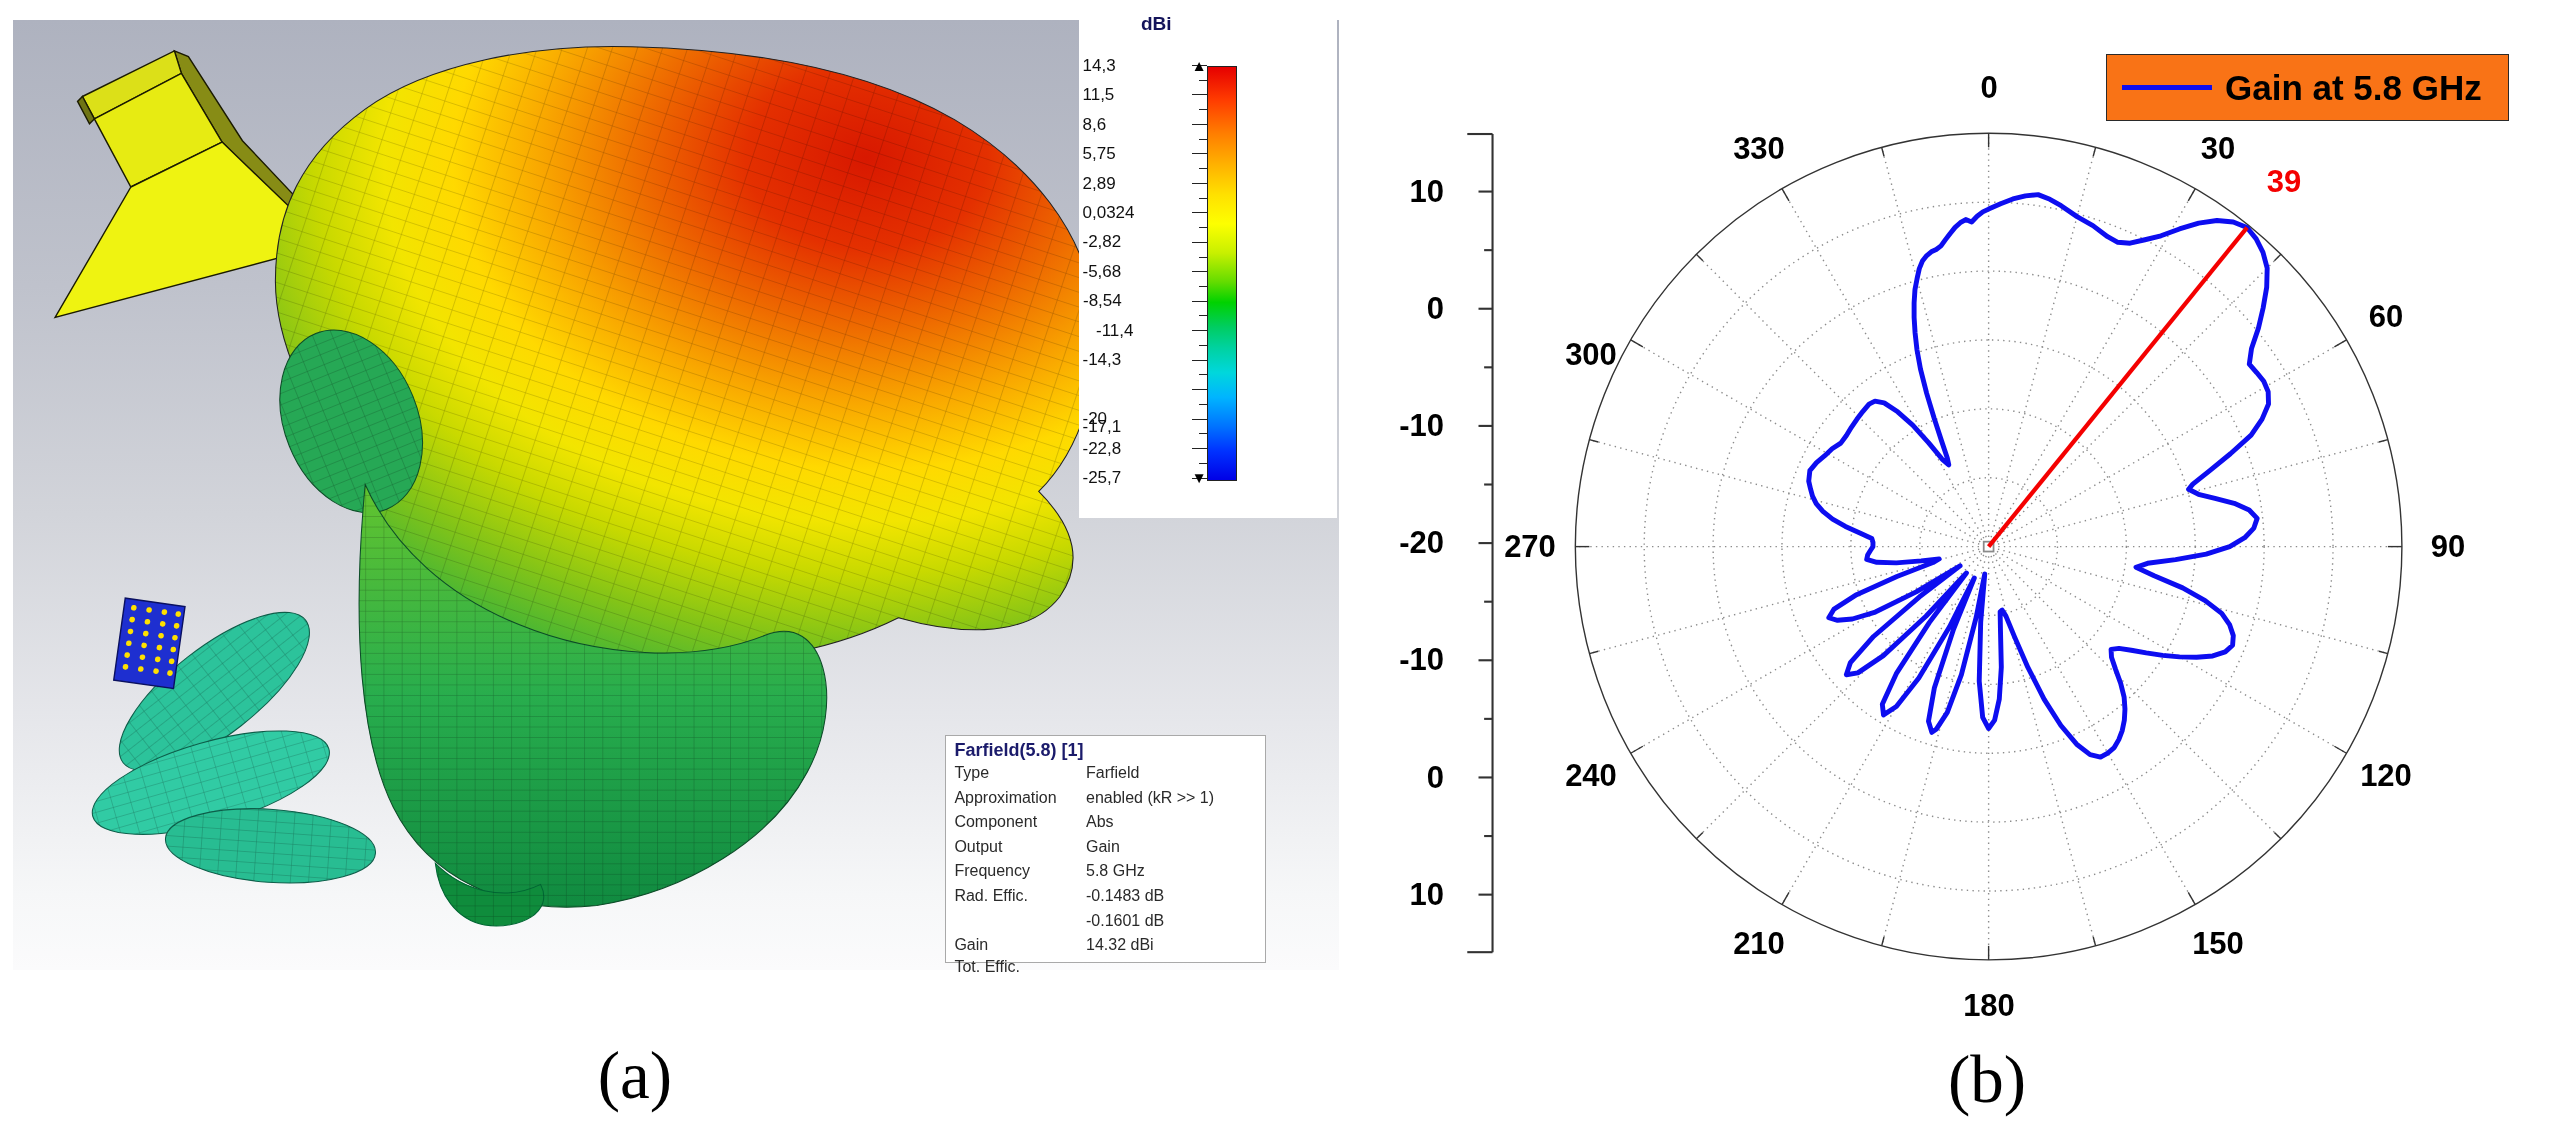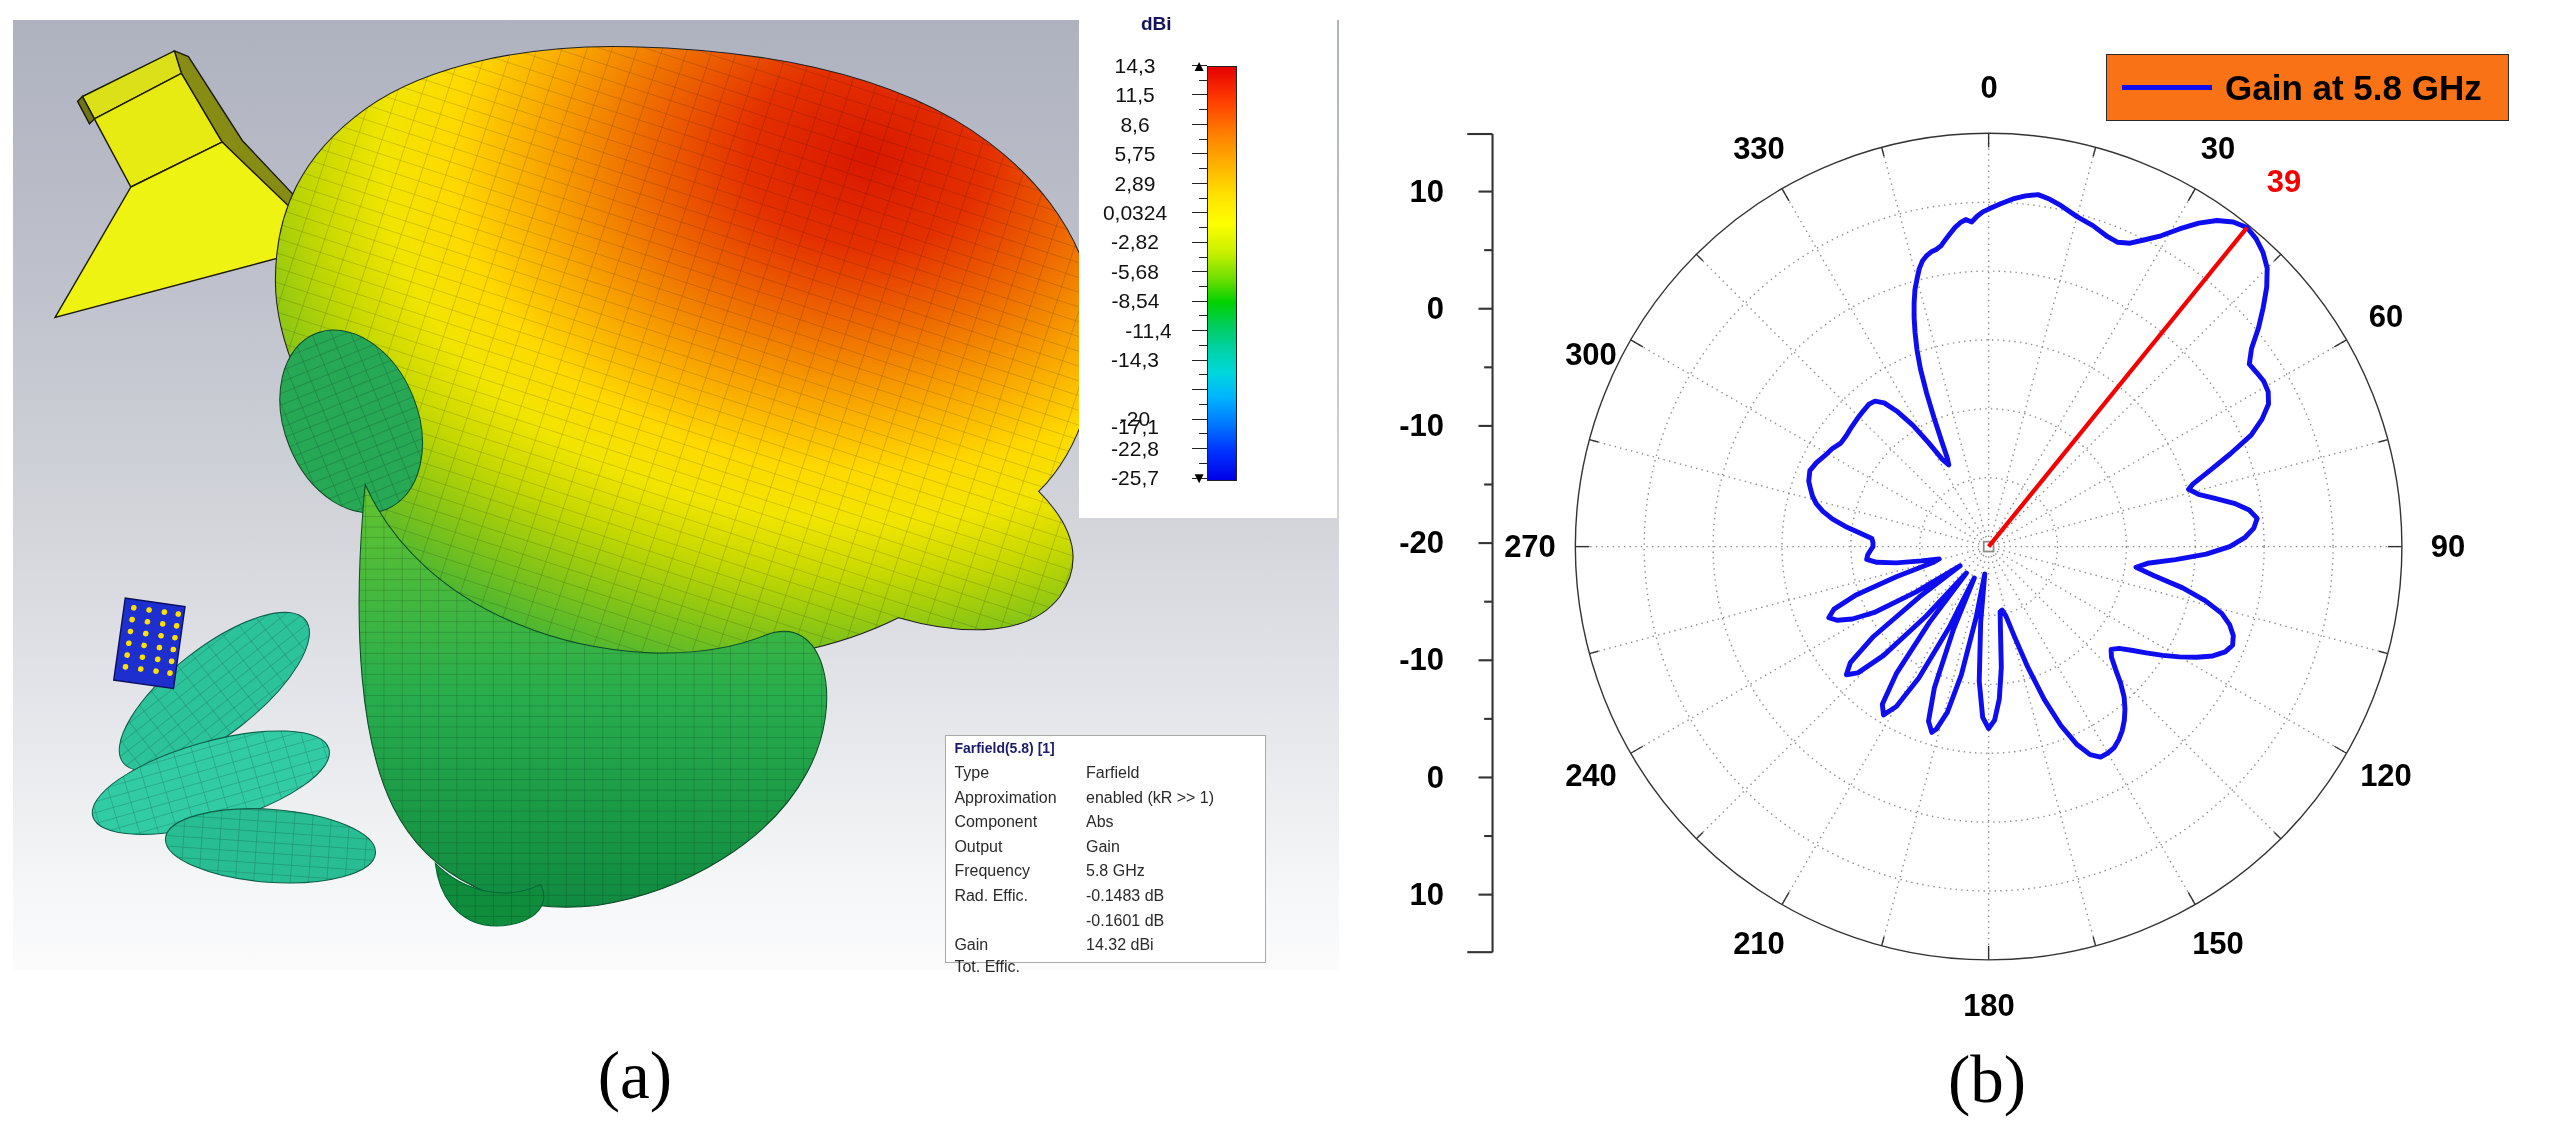--- a/index.html
+++ b/index.html
@@ -7,24 +7,24 @@
        font-family:"Liberation Sans",sans-serif;overflow:hidden;}
   .abs{position:absolute;}
   
   .viewport{left:12.6px;top:19.6px;width:1326px;height:950px;
     background:linear-gradient(180deg,#aeb2bf 0%,#bfc2cc 28%,#d2d4da 52%,#e6e7eb 74%,#f6f7f8 92%,#fbfbfc 100%);}
   .cbarbox{left:1079px;top:5.6px;width:258px;height:512px;background:#fff;}
   .cbar-title{left:62px;top:7px;font-weight:bold;font-size:19px;color:#14145a;}
   .cbar{left:128px;top:60px;width:28px;height:413px;border:1.4px solid #222;
     background:linear-gradient(180deg,#e60000 0%,#ff3c00 8%,#ff7d00 16%,#ffb400 24%,#ffe100 31%,#fdff00 38%,#c8f000 45%,#64dc00 52%,#00d200 57%,#00cd62 63%,#00d2a0 68%,#00d7dc 74%,#00b4ff 80%,#0073ff 87%,#0032ff 93%,#0000e6 100%);}
   .cbar-tick{background:#222;height:1.4px;}
-  .cbar-lab{width:105px;text-align:center;font-size:21px;color:#111;transform:translateY(-50%);}
+  .cbar-lab{width:105px;text-align:left;font-size:17px;color:#111;transform:translateY(-50%);}
   .cbar-arrow{font-size:15.4px;color:#000;transform:translate(-50%,-50%);}
   .ffbox{left:945px;top:735px;width:319px;height:226px;background:#fff;border:0.7px solid #a9a9a9;}
-  .ff-title{left:8.4px;top:4.2px;font-weight:bold;font-size:14px;color:#1b1b6b;}
+  .ff-title{left:8.4px;top:4.2px;font-weight:bold;font-size:18px;color:#1b1b6b;}
   .ff-lab{left:8.4px;font-size:16px;color:#2a2a2a;transform:translateY(-50%);}
   .ff-val{left:140px;font-size:16px;color:#2a2a2a;transform:translateY(-50%);}
   
   svg.chart{left:0;top:0;}
   .pl{font-weight:bold;font-size:31px;color:#000;transform:translate(-50%,-50%);white-space:nowrap;}
   .pl.red{color:#f40000;}
   .legend{left:2106px;top:54px;width:401px;height:65px;border:1.4px solid #2a2a2a;background:#f97316;}
   .legline{left:15.4px;top:30px;width:90px;height:4.9px;background:#0d0df0;}
   .legtext{left:118px;top:50%;transform:translateY(-50%);font-weight:bold;font-size:35px;color:#000;white-space:nowrap;}
   .caption{font-family:"Liberation Serif",serif;font-size:67px;color:#000;transform:translate(-50%,-50%);}

